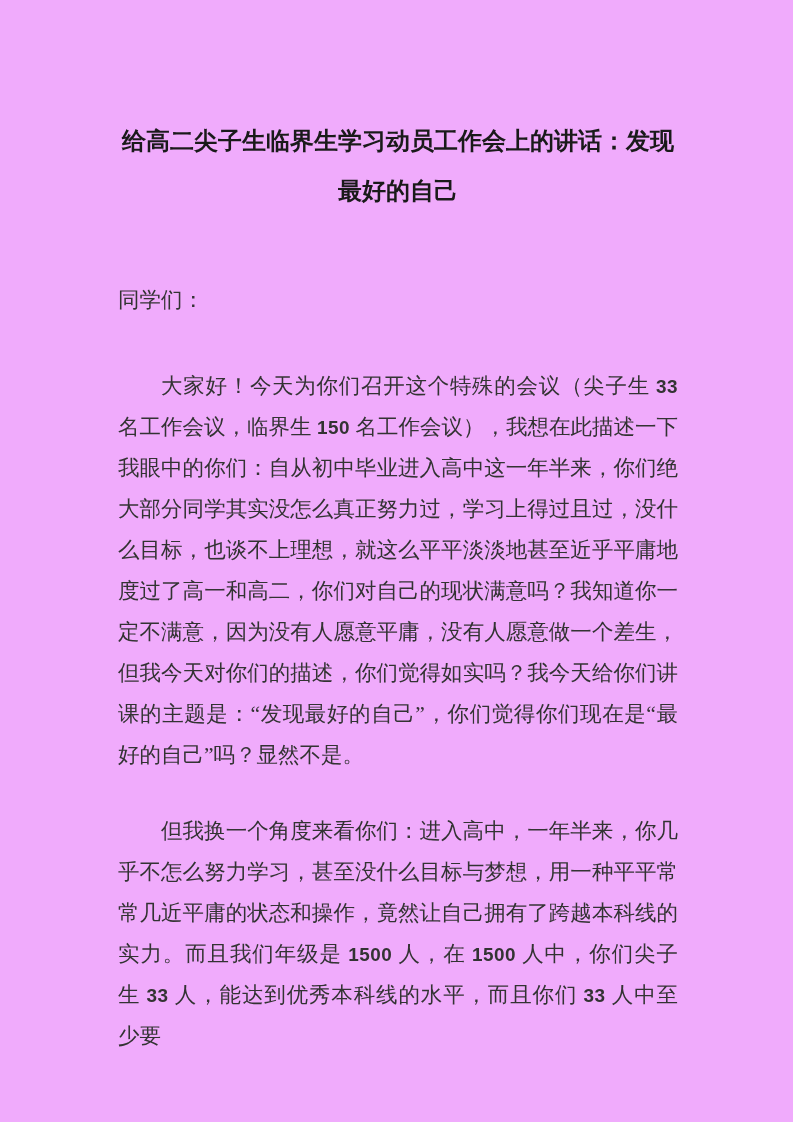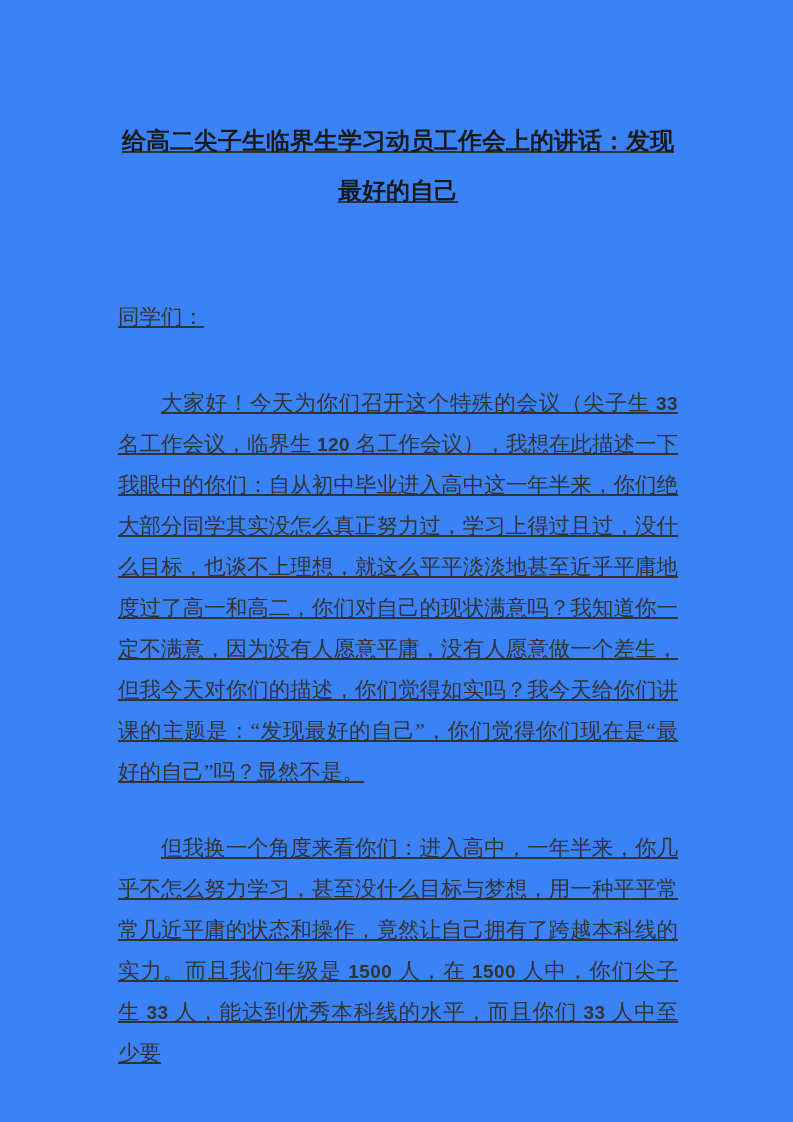--- a/index.html
+++ b/index.html
@@ -12,34 +12,33 @@
     height: 1122px;
     overflow: hidden;
     font-family: "Liberation Serif", serif;
     color: #333333;
   }
   .page {
     box-sizing: border-box;
     width: 793px;
     height: 1122px;
     padding: 116px 115px 0 118px;
-    background: #3b82f6;
-    text-decoration: underline;
+    background: #f0abfc;
   }
   .doc-title {
     margin: 0;
     font-size: 24px;
     line-height: 50px;
     font-weight: 700;
     text-align: center;
     color: #1a1a1a;
     letter-spacing: 0;
   }
   .salutation {
-    margin: 81px 0 0 0;
+    margin: 64px 0 0 0;
     font-size: 21.5px;
     line-height: 41px;
     color: #333333;
   }
   .para {
     margin: 45px 0 0 0;
     font-size: 21.5px;
     line-height: 41px;
     color: #333333;
     text-align: justify;
@@ -56,16 +55,16 @@
   }
 </style>
 </head>
 <body>
 
 <div class="page">
   <h1 class="doc-title">给高二尖子生临界生学习动员工作会上的讲话：发现最好的自己</h1>
 
   <p class="salutation">同学们：</p>
 
-  <p class="para">大家好！今天为你们召开这个特殊的会议（尖子生 <span class="num">33</span> 名工作会议，临界生 <span class="num">120</span> 名工作会议），我想在此描述一下我眼中的你们：自从初中毕业进入高中这一年半来，你们绝大部分同学其实没怎么真正努力过，学习上得过且过，没什么目标，也谈不上理想，就这么平平淡淡地甚至近乎平庸地度过了高一和高二，你们对自己的现状满意吗？我知道你一定不满意，因为没有人愿意平庸，没有人愿意做一个差生，但我今天对你们的描述，你们觉得如实吗？我今天给你们讲课的主题是：“发现最好的自己”，你们觉得你们现在是“最好的自己”吗？显然不是。</p>
+  <p class="para">大家好！今天为你们召开这个特殊的会议（尖子生 <span class="num">33</span> 名工作会议，临界生 <span class="num">150</span> 名工作会议），我想在此描述一下我眼中的你们：自从初中毕业进入高中这一年半来，你们绝大部分同学其实没怎么真正努力过，学习上得过且过，没什么目标，也谈不上理想，就这么平平淡淡地甚至近乎平庸地度过了高一和高二，你们对自己的现状满意吗？我知道你一定不满意，因为没有人愿意平庸，没有人愿意做一个差生，但我今天对你们的描述，你们觉得如实吗？我今天给你们讲课的主题是：“发现最好的自己”，你们觉得你们现在是“最好的自己”吗？显然不是。</p>
 
   <p class="para para-2">但我换一个角度来看你们：进入高中，一年半来，你几乎不怎么努力学习，甚至没什么目标与梦想，用一种平平常常几近平庸的状态和操作，竟然让自己拥有了跨越本科线的实力。而且我们年级是 <span class="num">1500</span> 人，在 <span class="num">1500</span> 人中，你们尖子生 <span class="num">33</span> 人，能达到优秀本科线的水平，而且你们 <span class="num">33</span> 人中至少要</p>
 </div>
 
 </body></html>

